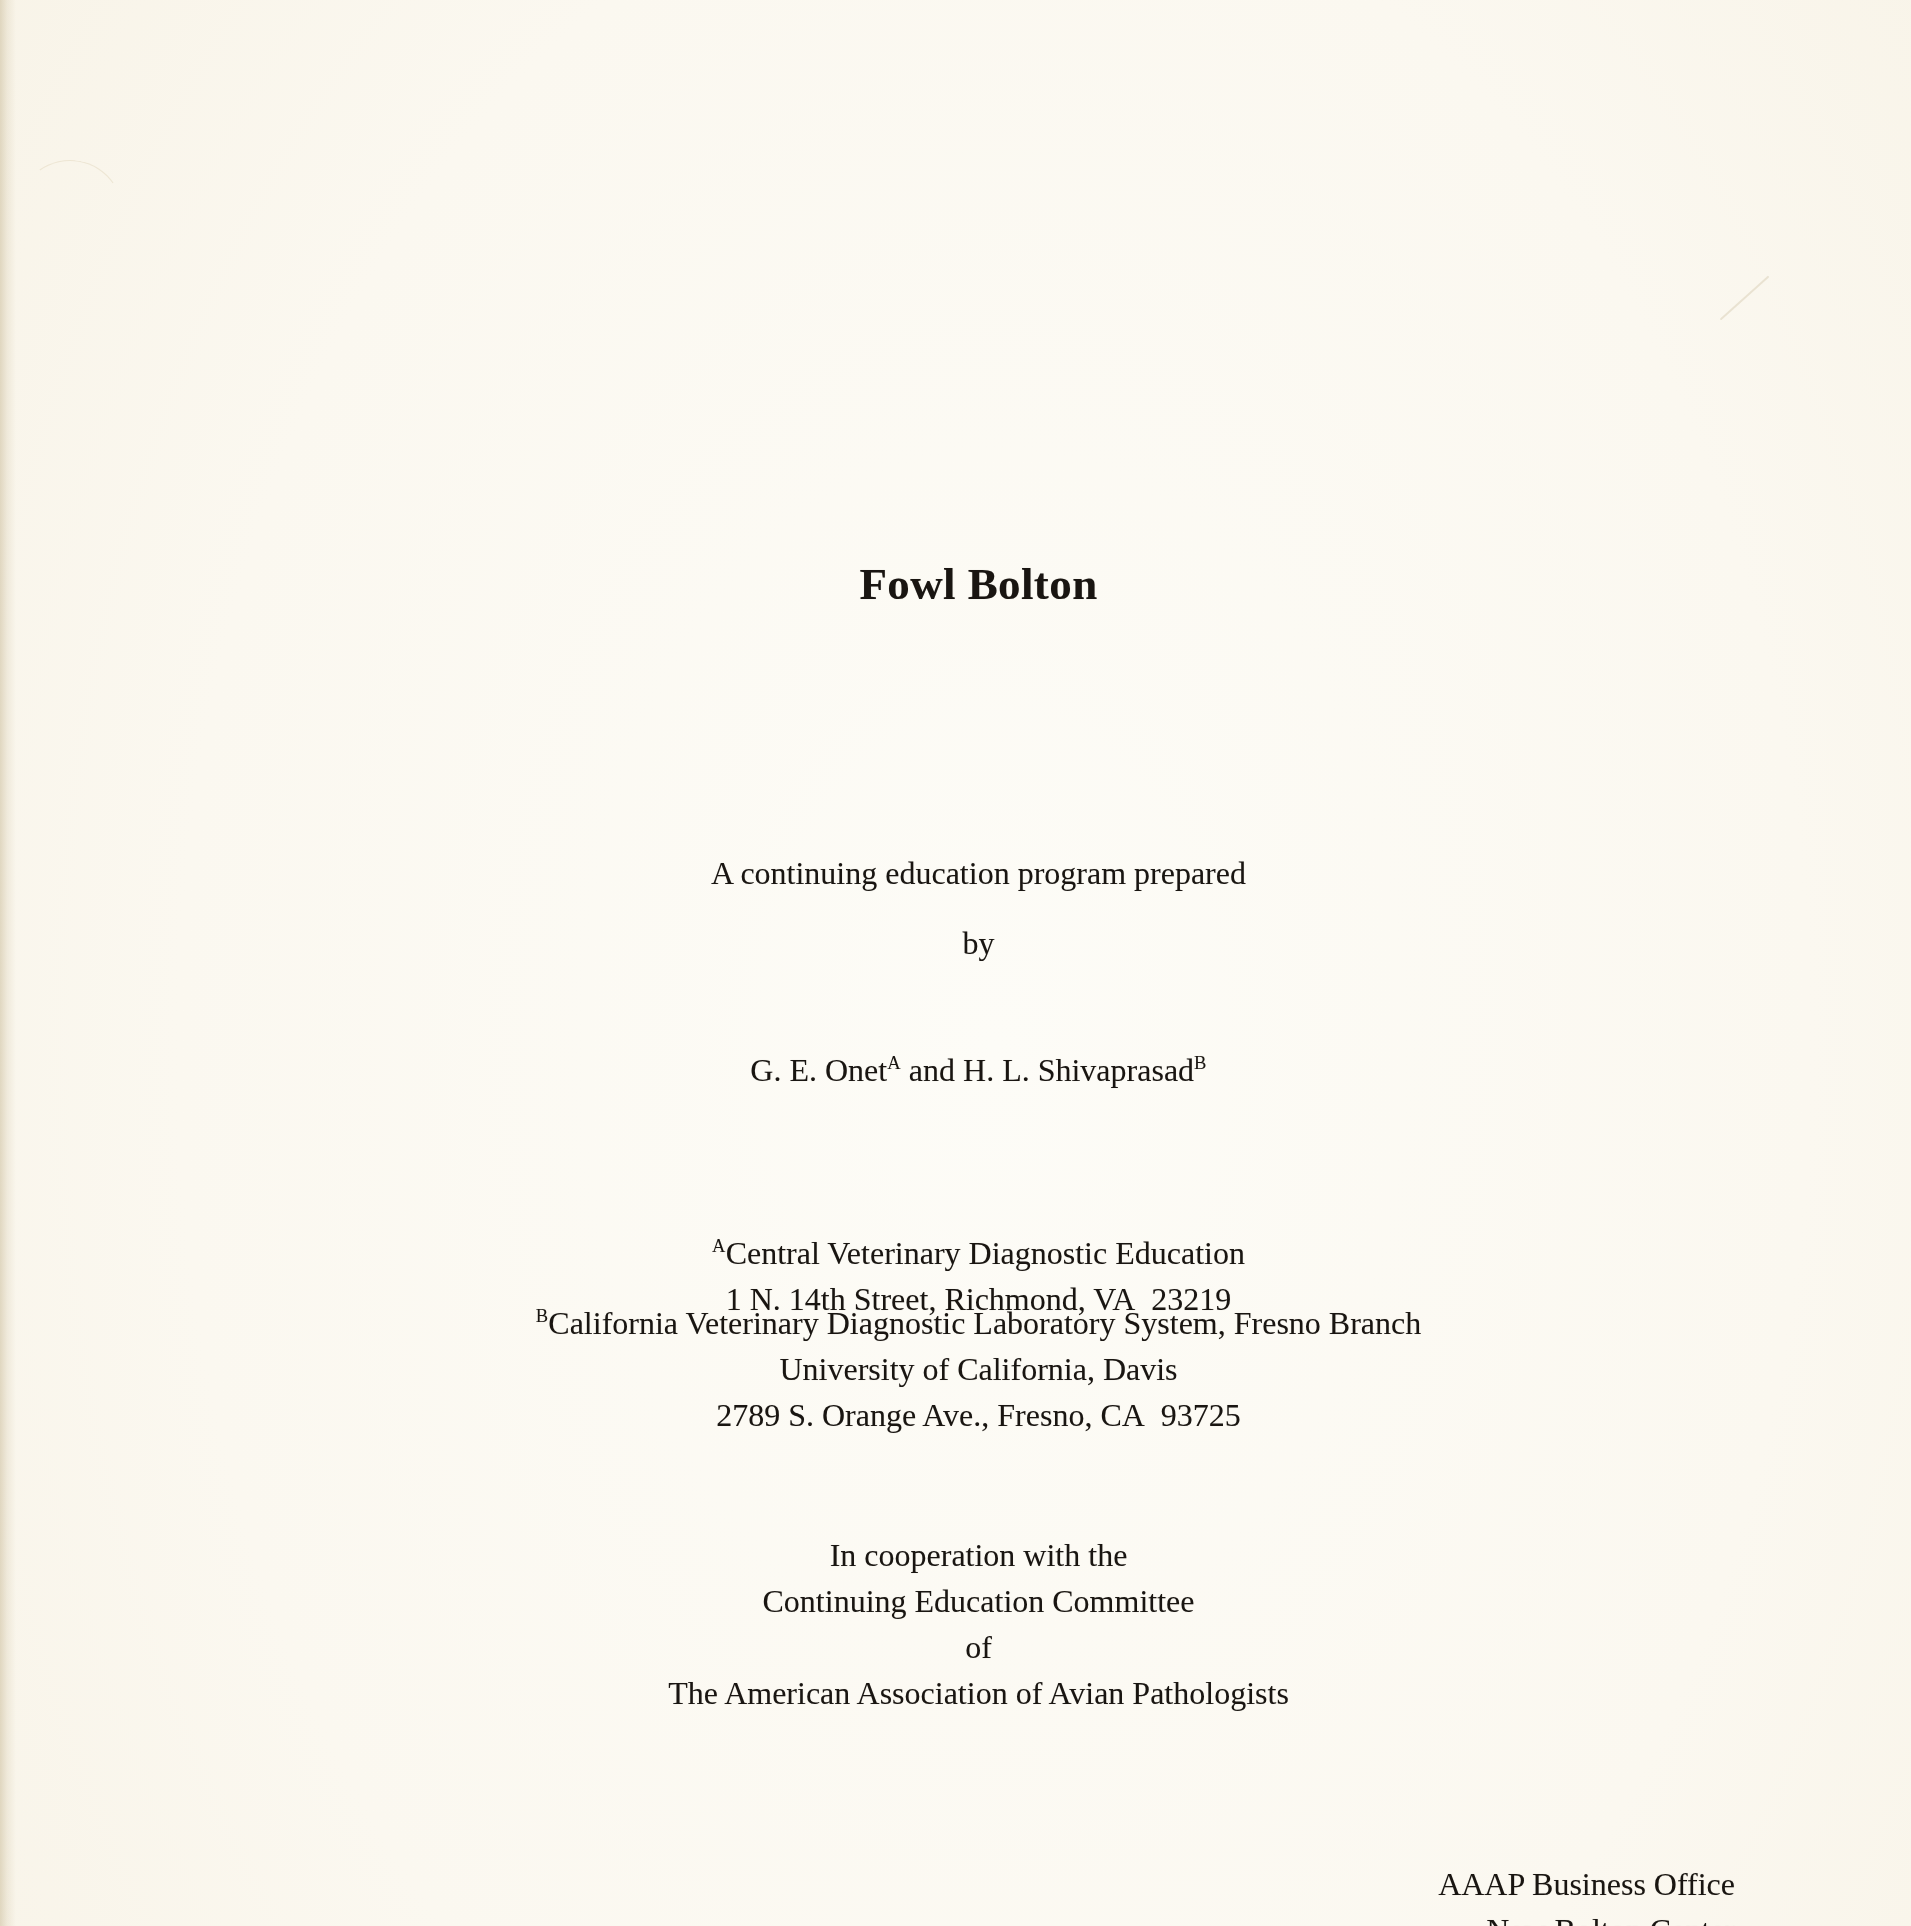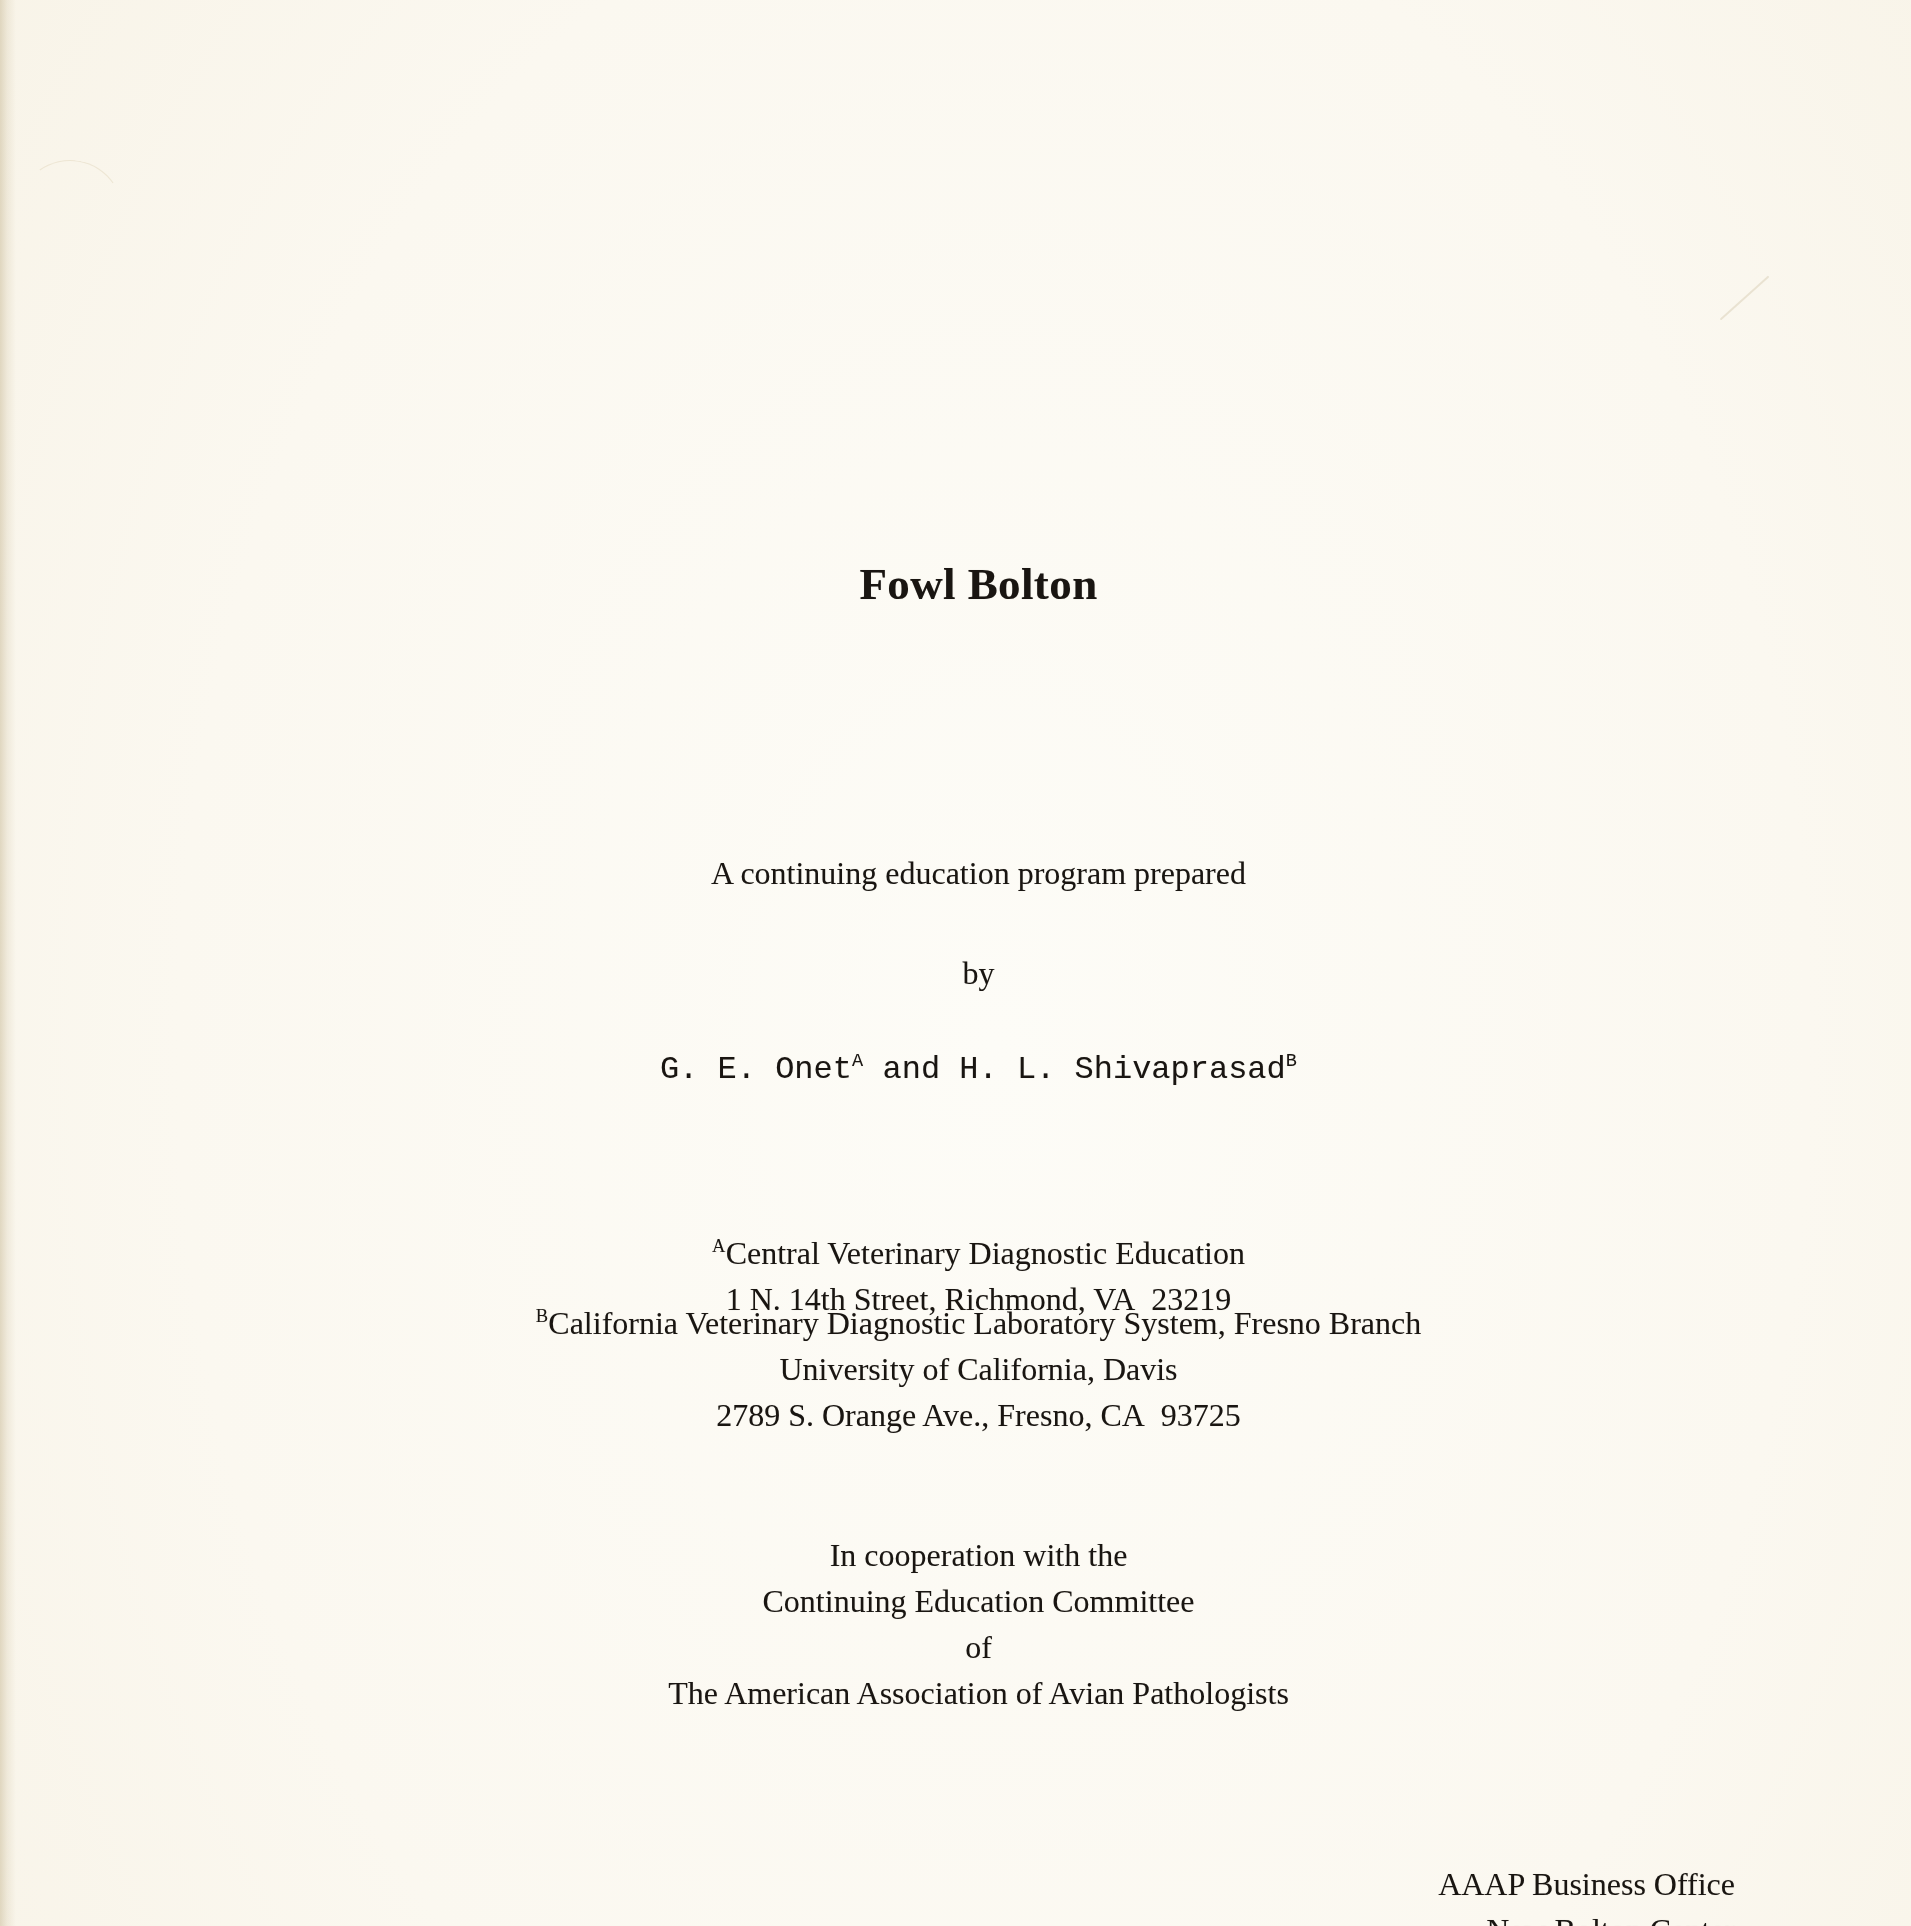--- a/index.html
+++ b/index.html
@@ -64,22 +64,22 @@
     line-height: 52px;
     text-shadow: 0 0 0.8px rgba(25,21,17,0.28);
   }
   .bodytext {
     font-size: 32px;
     line-height: 46px;
     text-shadow: 0 0 0.8px rgba(25,21,17,0.22);
     margin-top: 28px;
   }
   .prepared { top: 822px; }
-  .byline   { top: 922px; }
-  .authors  { top: 1019px; font-family: Liberation Mono, monospace; }
+  .byline   { top: 892px; }
+  .authors  { top: 1019px; }
   .aff-a    { top: 1202px; }
   .aff-b    { top: 1272px; }
   .coop     { top: 1504px; }
   .office {
     position: absolute;
     top: 1861px;
     right: 176px;
     text-align: right;
     font-size: 32px;
     line-height: 46px;

